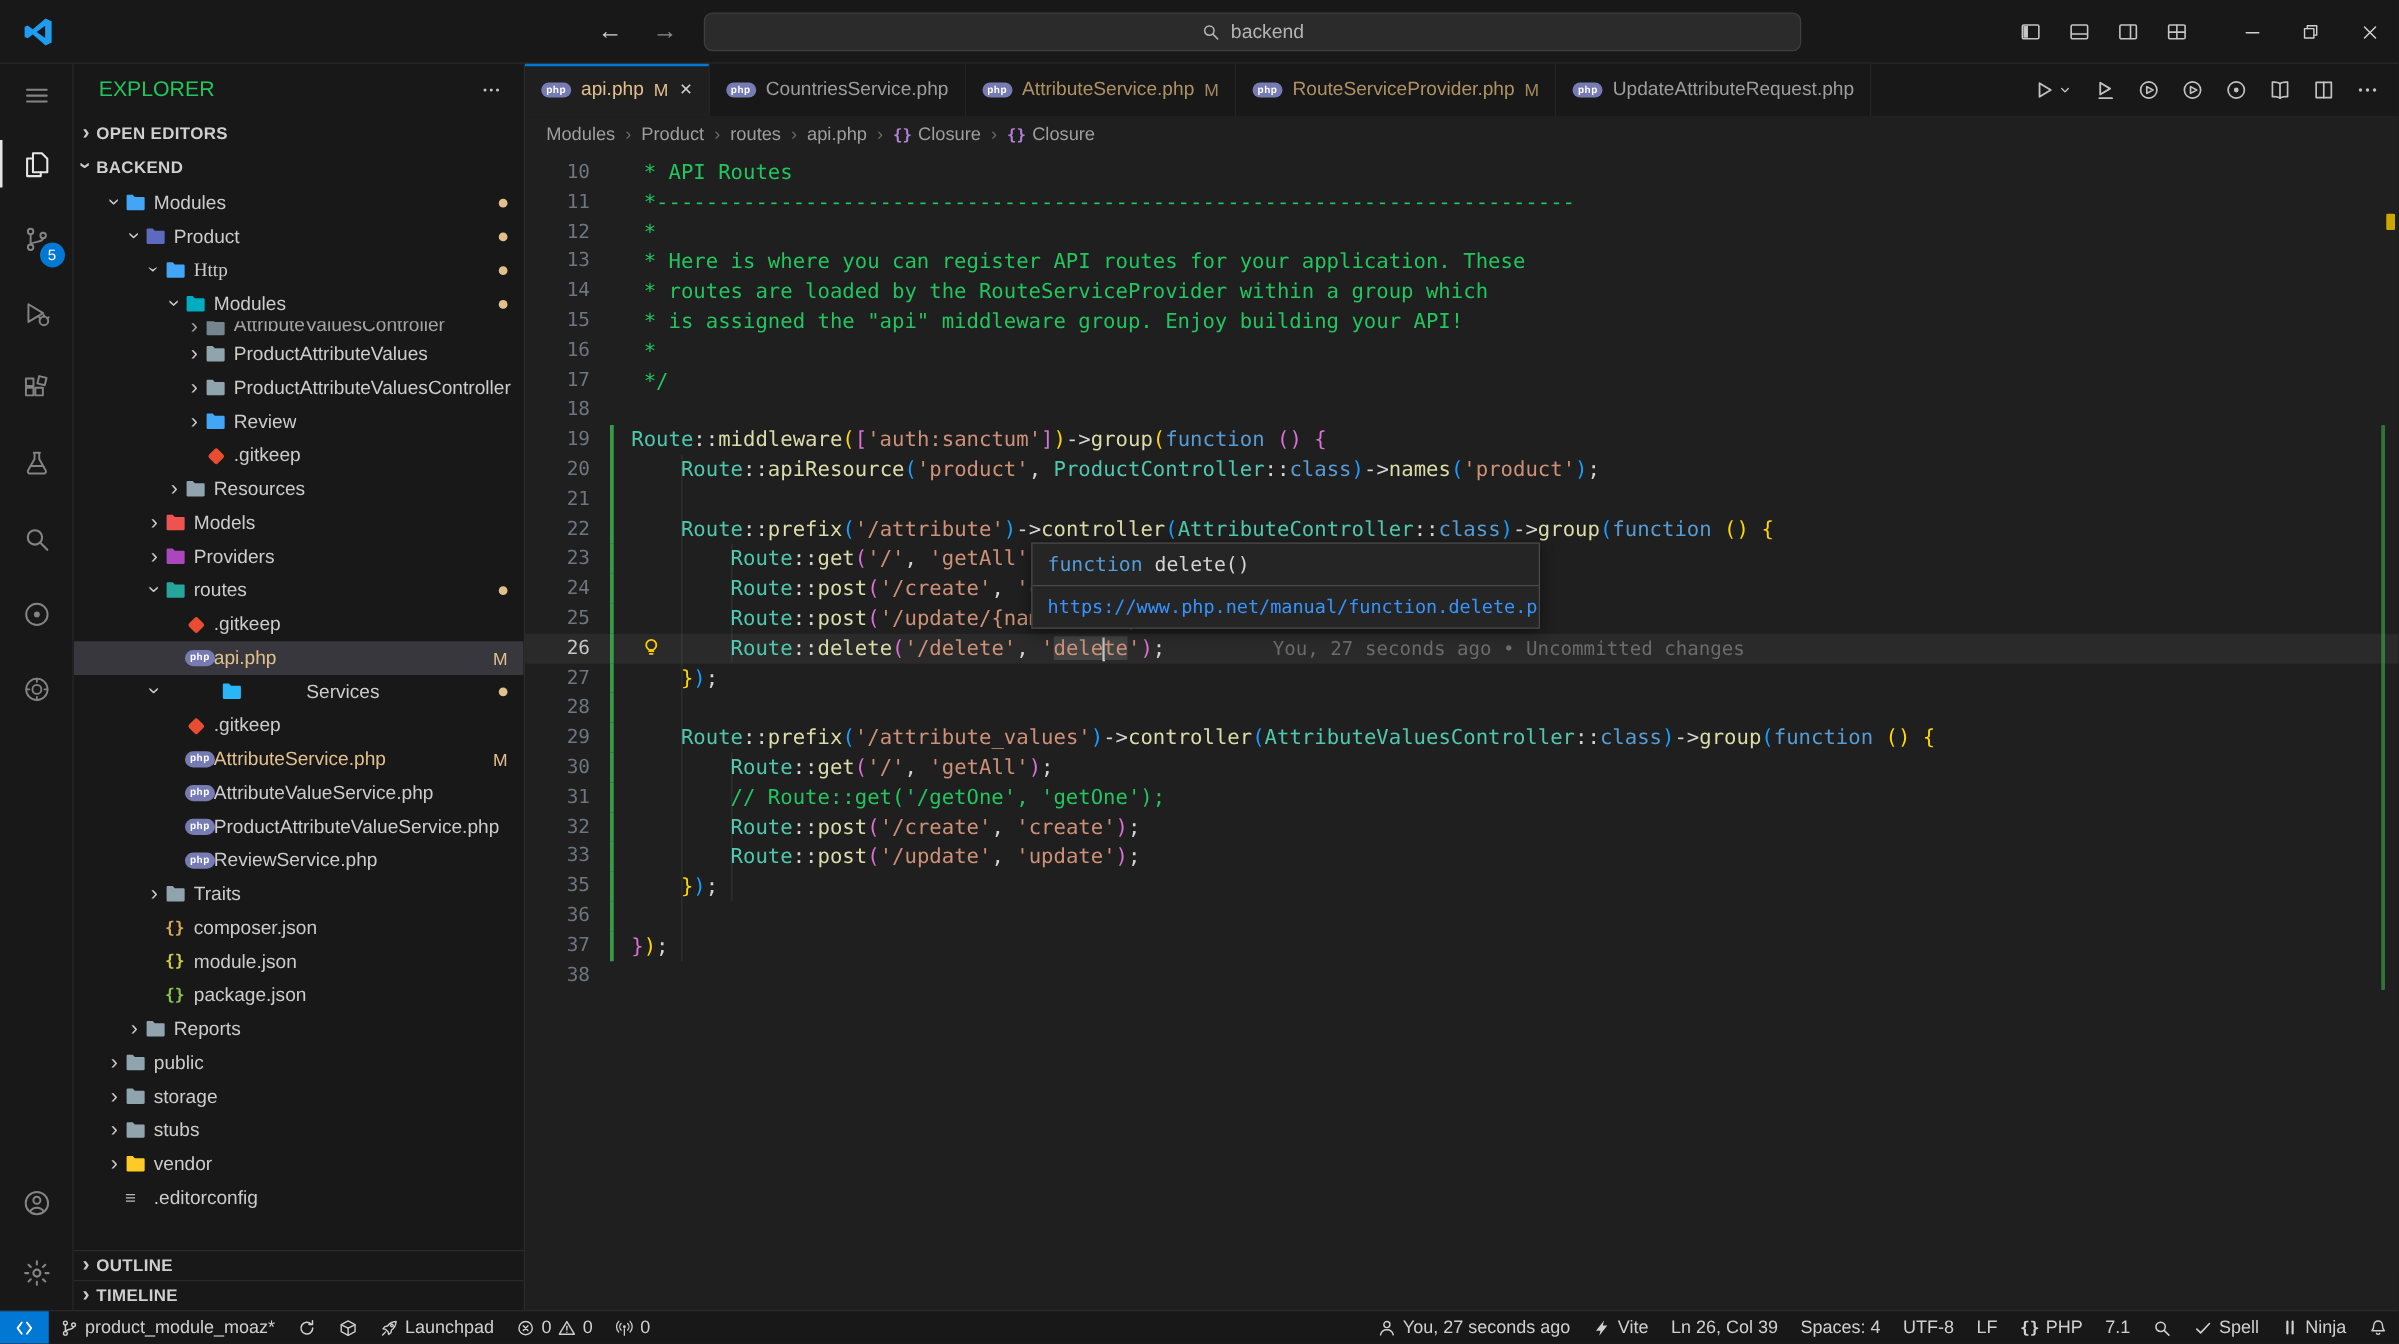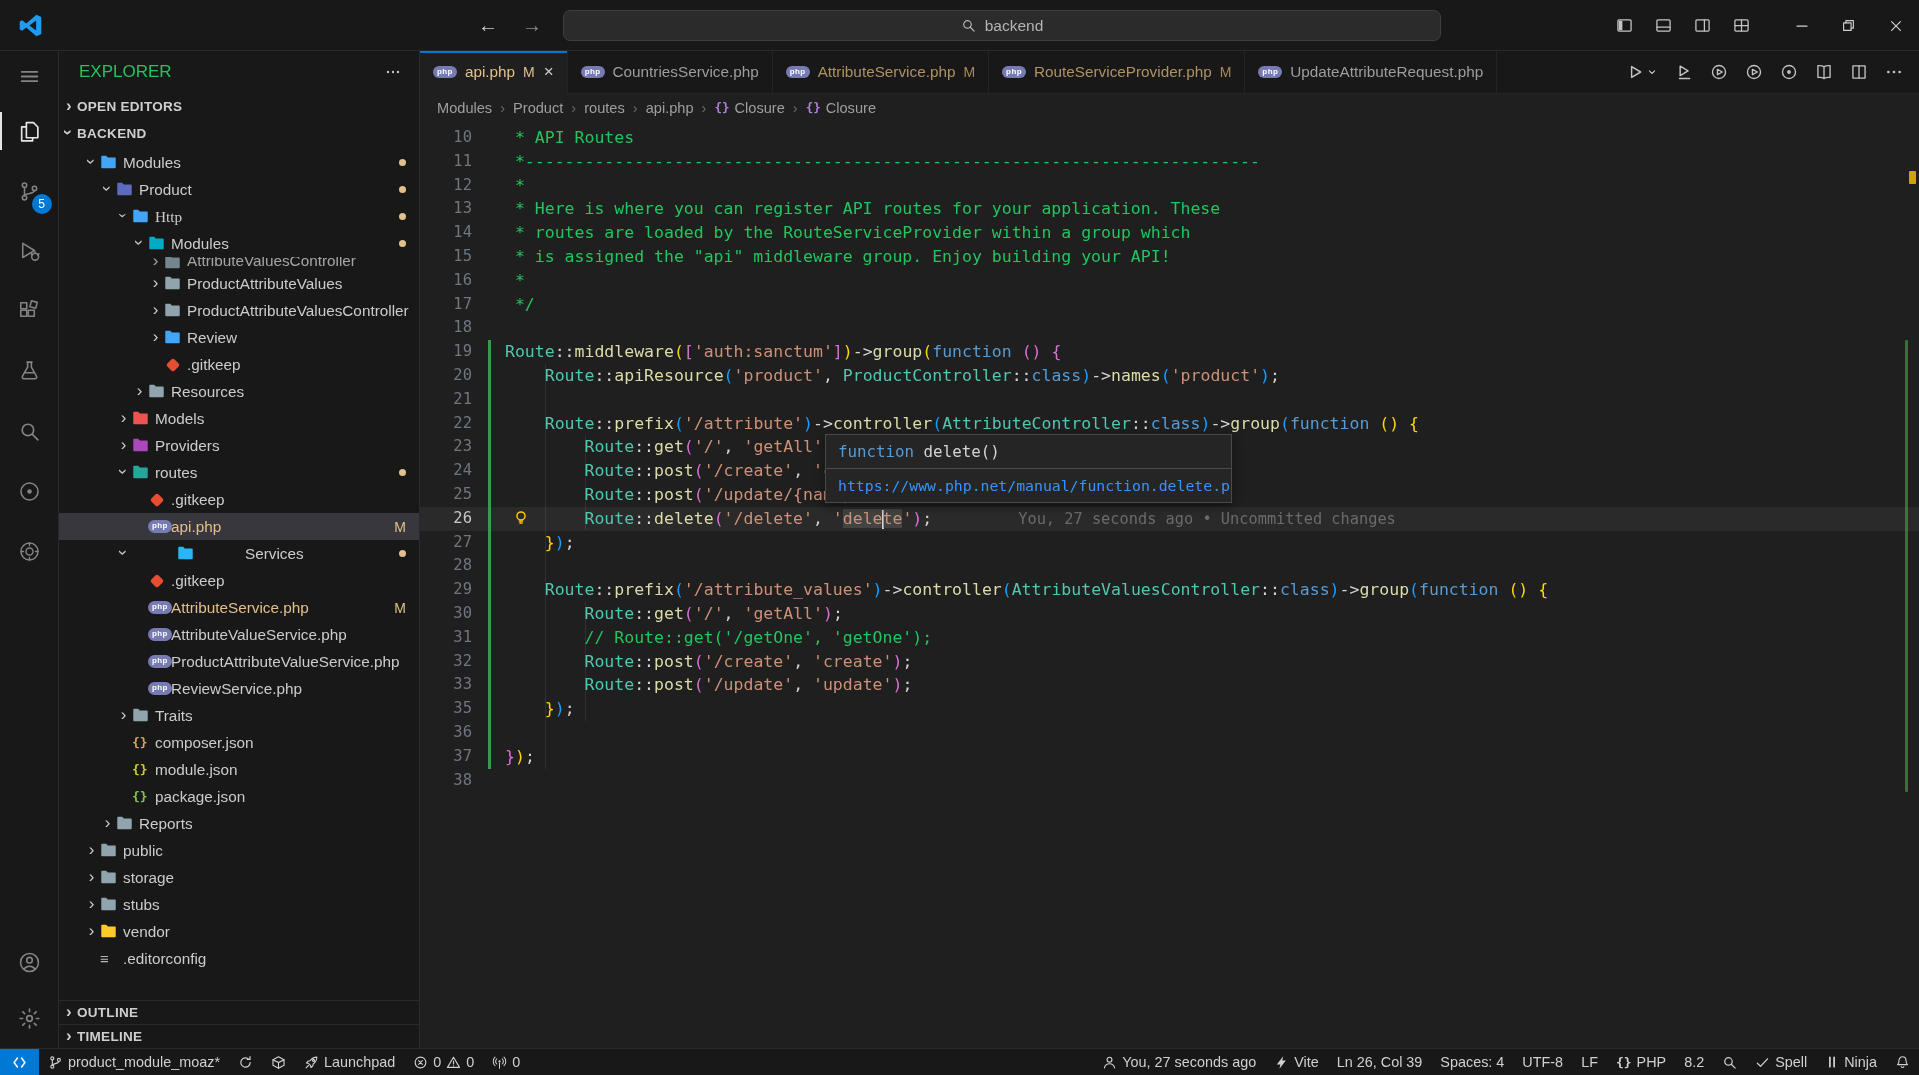--- a/index.html
+++ b/index.html
@@ -984,21 +984,21 @@
         <div class="sb-item">
           <span>LF</span>
         </div>
         <div class="sb-item">
           <span style="display: flex; align-items: center;">
             <span class="fi-br" style="color:#d0d0d0">{}</span>
           </span>
           <span>PHP</span>
         </div>
         <div class="sb-item">
-          <span>8.2</span>
+          <span>7.1</span>
         </div>
         <div class="sb-item">
           <span style="display: flex; align-items: center;">
             <svg width="15" height="15" viewBox="0 0 16 16" fill="none" stroke="currentColor" stroke-width="1.3" stroke-linecap="round" stroke-linejoin="round">
               <circle cx="6.9" cy="6.9" r="4"></circle>
               <path d="M9.9 9.9 14 14"></path>
             </svg>
           </span>
         </div>
         <div class="sb-item">

